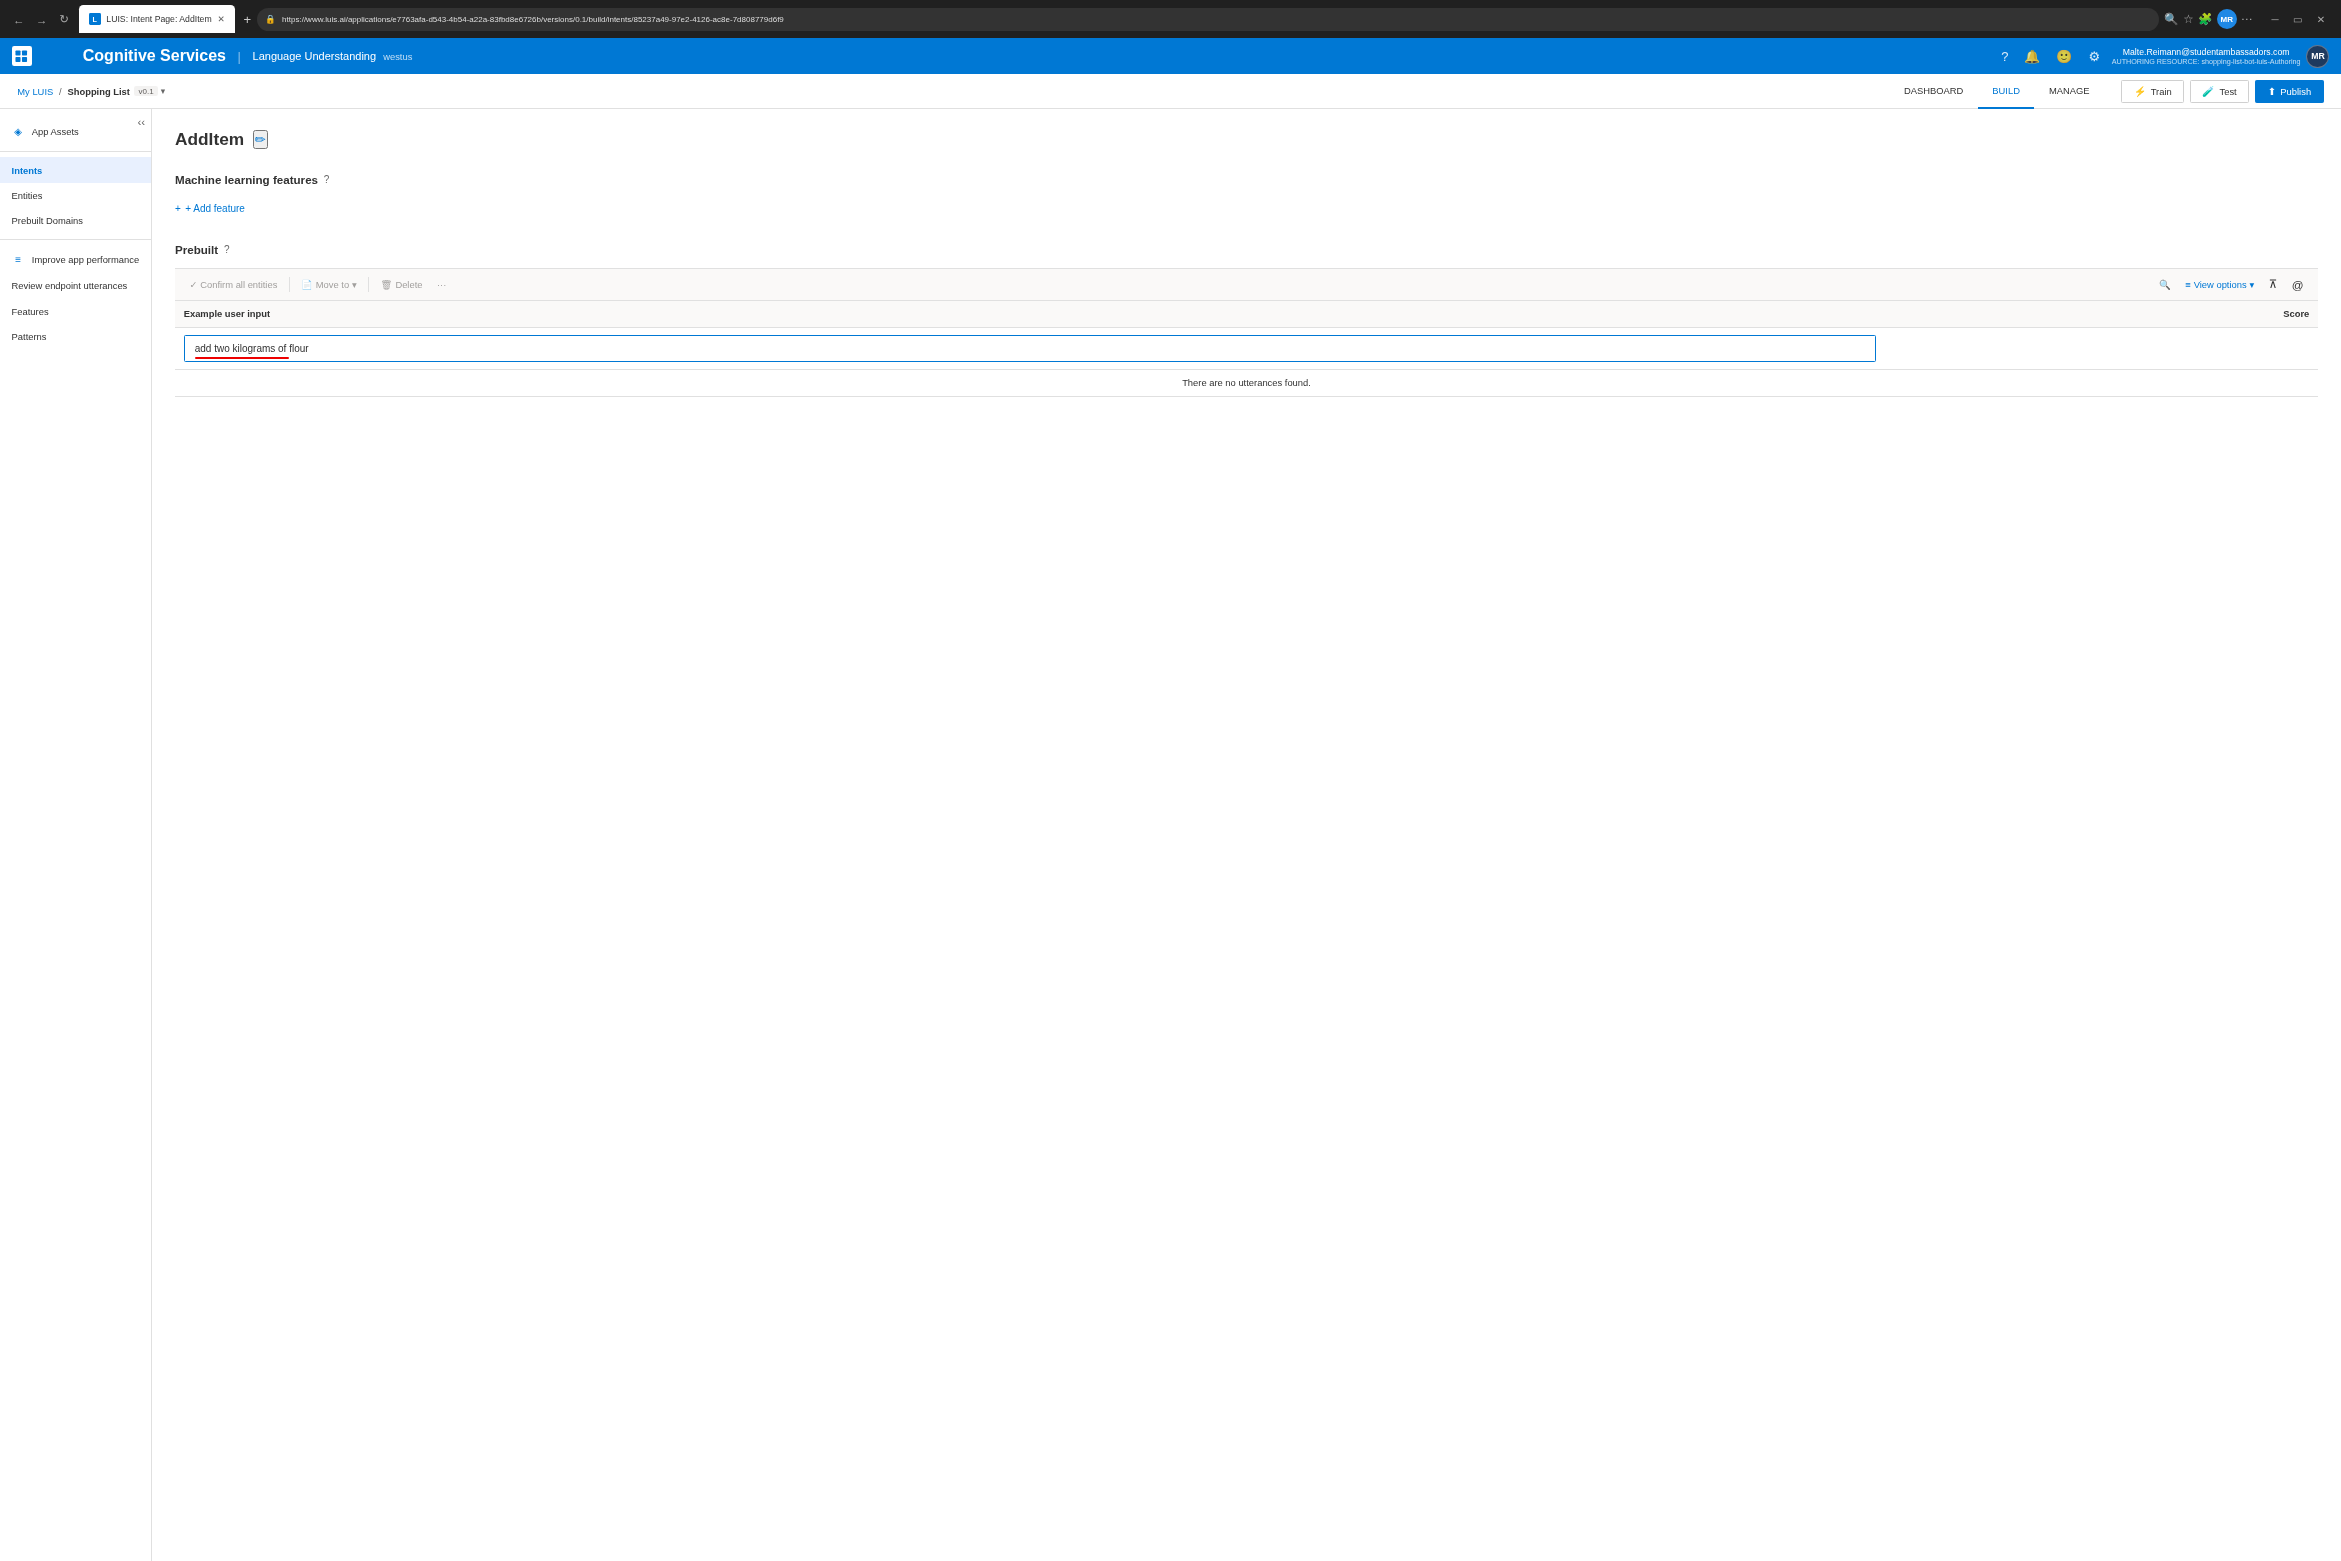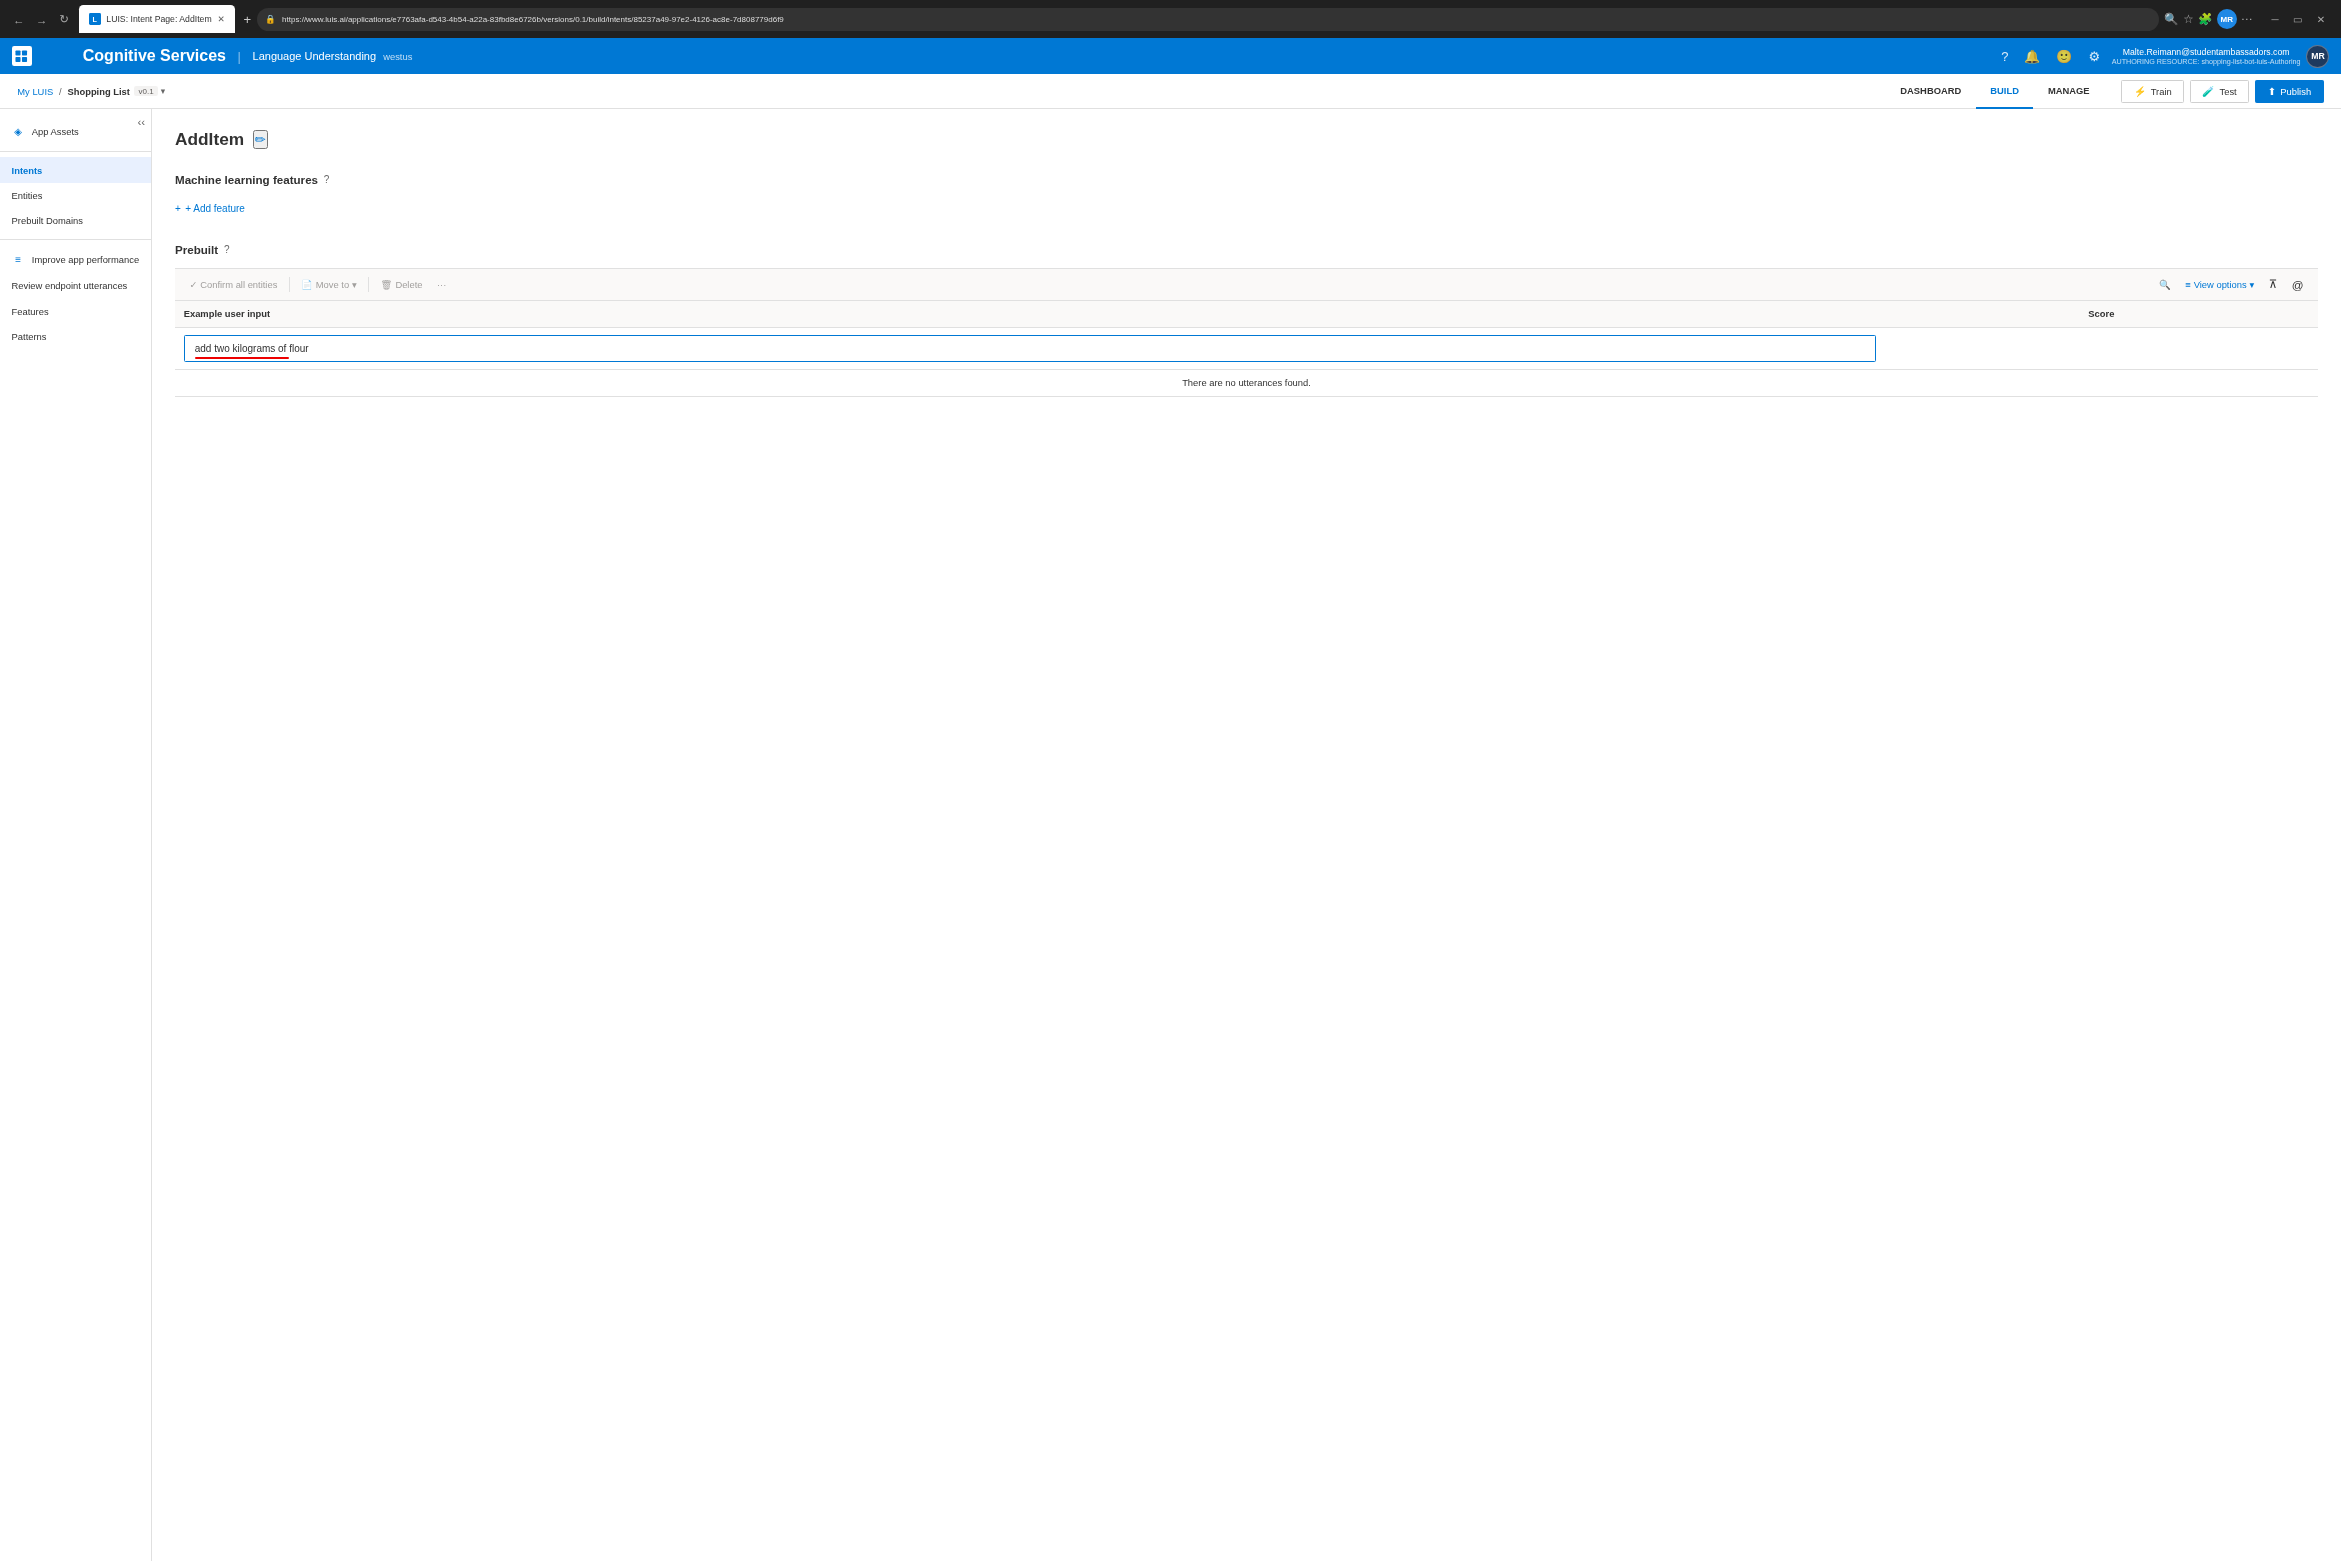--- a/index.html
+++ b/index.html
@@ -116,21 +116,21 @@
       font-size: 8px; padding: 0.7px 4.3px; border-radius: 2.2px; margin-left: 4.3px;
     }
     .breadcrumb-chevron { color: #666; margin-left: 2.9px; font-size: 8.7px; cursor: pointer; }
     .tab-nav { display: flex; gap: 0; margin-left: auto; }
     .tab-nav-item {
       padding: 0 14.5px;
       height: 35px;
       display: flex; align-items: center;
       font-size: 9.4px; color: #323232;
       cursor: pointer; border-bottom: 2.2px solid transparent;
-      font-weight: 700;
+      font-weight: 400;
     }
     .tab-nav-item.active { color: #0078d4; border-bottom-color: #0078d4; }
     .action-btns { display: flex; gap: 5.8px; margin-left: 17.3px; }
     .action-btn {
       height: 23px;
       padding: 0 11.6px;
       border: 0.7px solid #d0d0d0;
       background: #fff;
       border-radius: 1.4px;
       font-size: 9.4px;
@@ -209,21 +209,21 @@
     .toolbar-right { display: flex; align-items: center; gap: 2.9px; }
 
     
     .examples-table { width: 100%; border-collapse: collapse; }
     .examples-table th {
       text-align: left; padding: 7.2px 8.7px;
       font-size: 9.4px; font-weight: 600; color: #323232;
       border-bottom: 1.4px solid #e0e0e0;
       background: #faf9f8;
     }
-    .examples-table th.score { text-align: center; }
+    .examples-table th.score { text-align: right; }
     .examples-table td {
       padding: 7.2px 8.7px;
       font-size: 9.4px; color: #323232;
       border-bottom: 0.7px solid #e0e0e0;
     }
     .user-input-cell { position: relative; }
     .input-box {
       width: 100%;
       border: 1.4px solid #0078d4;
       border-radius: 1.4px;

